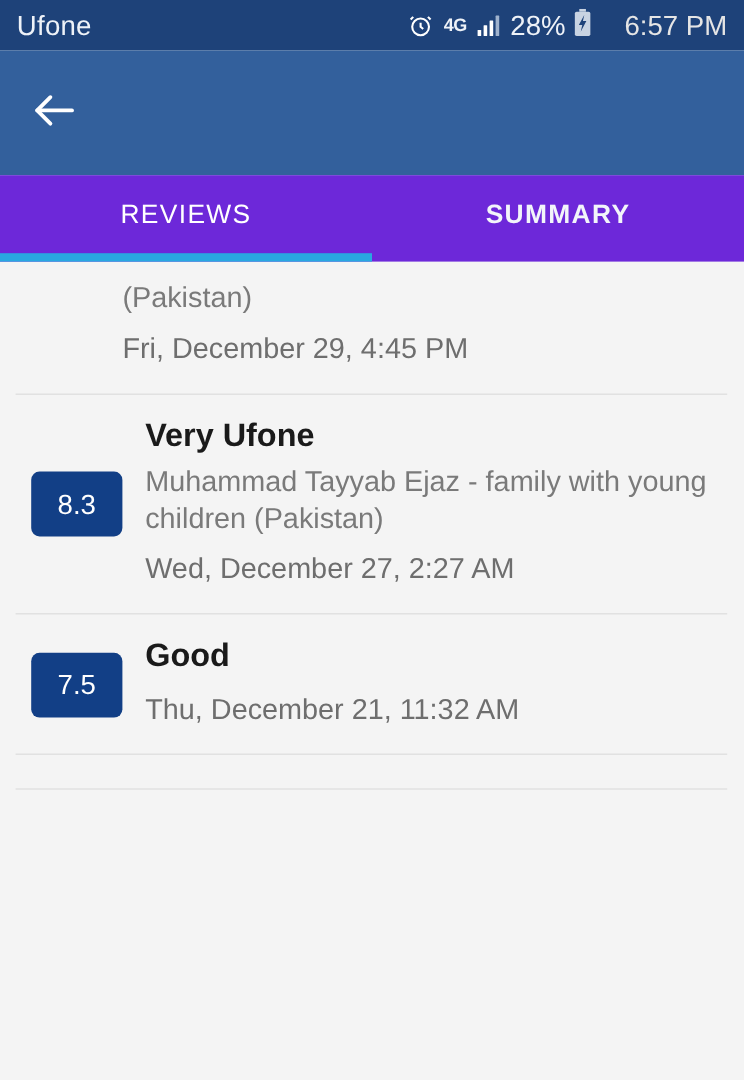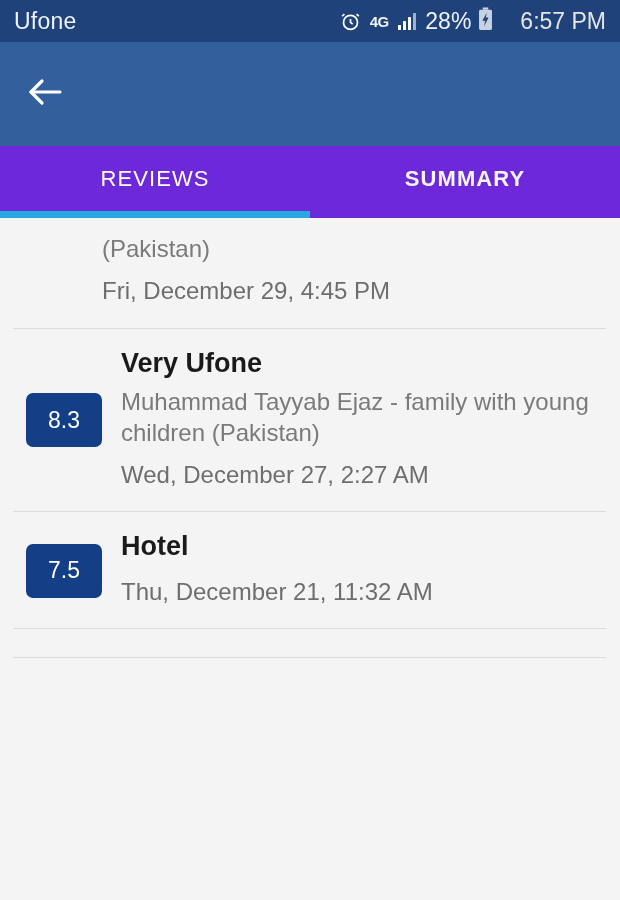--- a/index.html
+++ b/index.html
@@ -184,21 +184,21 @@
       <div class="review-date">Wed, December 27, 2:27 AM</div>
     </div>
   </div>
   <div class="sp-bottom"></div>
   <div class="divider"></div>
 
   <div class="sp-top"></div>
   <div class="review-row">
     <div class="badge">7.5</div>
     <div class="review-body">
-      <div class="review-title">Hotel</div>
+      <div class="review-title">Good</div>
       <div class="review-date">Thu, December 21, 11:32 AM</div>
     </div>
   </div>
   <div class="sp-bottom"></div>
   <div class="divider"></div>
 
   <div class="sp-top"></div>
   <div class="review-row">
   </div>
   <div class="sp-bottom-last"></div>

